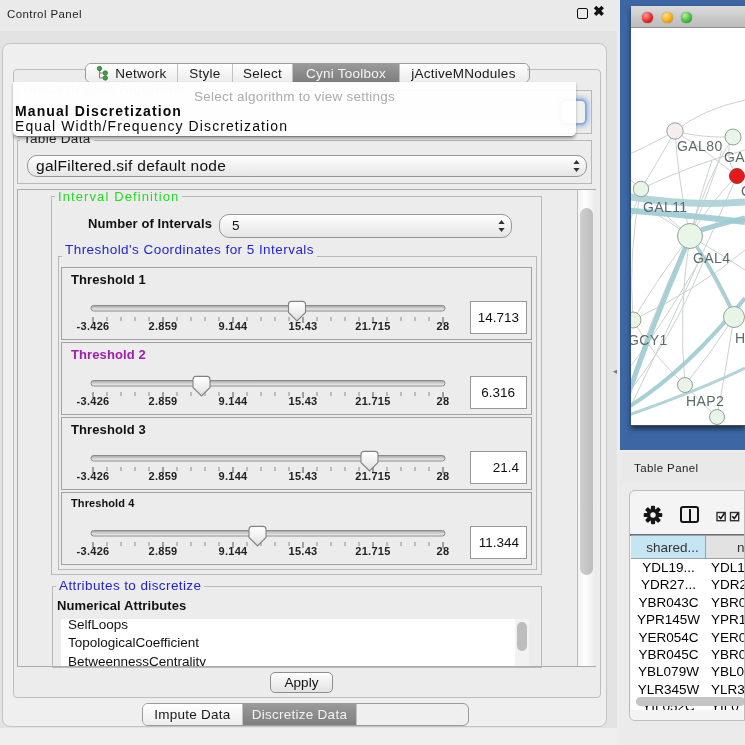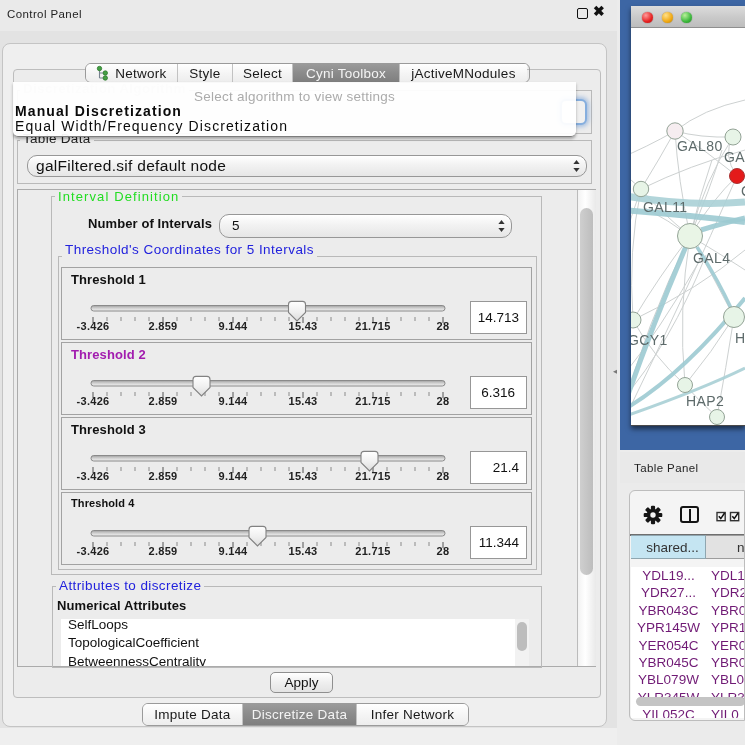--- a/index.html
+++ b/index.html
@@ -246,21 +246,20 @@
   <div class="abs" style="left:515px;top:619px;width:14px;height:47px;background:#f2f2f2;"></div>
   <div class="abs" style="left:517px;top:622px;width:10px;height:29px;background:#bdbdbd;border-radius:5px;"></div>
 
   <div class="abs" style="left:270px;top:672px;width:63px;height:21px;border:1px solid #8f8f8f;border-radius:5px;background:linear-gradient(#ffffff,#efefef 50%,#e3e3e3);box-sizing:border-box;text-align:center;font-size:13.5px;color:#111;line-height:19px;">Apply</div>
 
   <div class="abs" style="left:142px;top:703px;width:327px;height:23px;border:1px solid #9a9a9a;border-radius:6px;overflow:hidden;box-sizing:border-box;display:flex;">
     <div class="tabseg" style="width:99px;">Impute Data</div>
       <div class="tabdiv"></div>
     <div class="tabseg sel" style="width:113px;">Discretize Data</div>
       <div class="tabdiv"></div>
-    <div class="tabseg" style="width:111px;">Infer Network</div>
   </div>
 
   <div class="abs" style="left:85px;top:33px;width:445px;height:20px;border:1px solid #9a9a9a;border-radius:6px;overflow:hidden;box-sizing:border-box;display:flex;margin-top:30px;">
     <div class="tabseg" style="width:91px;">
       <svg width="13" height="16" viewBox="0 0 13 16" style="margin-right:6px;">
         <path d="M3.5 3.5 L3.5 13 M3.5 8 L9 8 M3.5 13 L9 13" stroke="#76828e" stroke-width="1.1" fill="none"></path>
         <circle cx="3.5" cy="3.5" r="2.2" fill="#45a045" stroke="#2c7a2c" stroke-width=".8"></circle>
         <circle cx="9.3" cy="8" r="2.2" fill="#45a045" stroke="#2c7a2c" stroke-width=".8"></circle>
         <circle cx="9.3" cy="13" r="2.2" fill="#45a045" stroke="#2c7a2c" stroke-width=".8"></circle>
       </svg>Network</div>
@@ -378,21 +377,21 @@
       <rect x="1" y="2.5" width="8.2" height="8.2" fill="none" stroke="#333" stroke-width="1.4"></rect>
       <path d="M2.8 6.2l2 2.4L8.6 3" stroke="#111" stroke-width="1.5" fill="none"></path>
       <rect x="14.5" y="2.5" width="8.2" height="8.2" fill="none" stroke="#333" stroke-width="1.4"></rect>
       <path d="M16.3 6.2l2 2.4L22.1 3" stroke="#111" stroke-width="1.5" fill="none"></path>
     </svg>
 
     <div class="abs" style="left:0;top:43px;width:116px;height:1.5px;background:#6f6f6f;"></div>
     <div class="abs" style="left:1px;top:44px;width:75px;height:24px;background:#c5e5f2;border:1px solid #8fa6b0;border-left:none;box-sizing:border-box;text-align:center;text-indent:9px;font-size:13.5px;color:#333;line-height:23px;">shared...</div>
     <div class="abs" style="left:76px;top:44px;width:40px;height:24px;background:#e2e2e2;border:1px solid #9d9d9d;border-left:none;box-sizing:border-box;font-size:13.5px;color:#333;line-height:23px;"><span style="padding-left:31px;">n</span></div>
 
-    <div class="abs" style="left:1px;top:76px;width:115px;height:151px;background:#fff;overflow:hidden;font-size:13.5px;color:#701a75;">
+    <div class="abs" style="left:1px;top:68px;width:115px;height:151px;background:#fff;overflow:hidden;font-size:13.5px;color:#000000;">
       <div class="abs" style="left:0;top:0px;width:75px;text-align:center;line-height:17.4px;">YDL19...</div>
         <div class="abs" style="left:80px;top:0px;width:40px;line-height:17.4px;">YDL1</div>
         <div class="abs" style="left:0;top:17px;width:75px;text-align:center;line-height:17.4px;">YDR27...</div>
         <div class="abs" style="left:80px;top:17px;width:40px;line-height:17.4px;">YDR2</div>
         <div class="abs" style="left:0;top:35px;width:75px;text-align:center;line-height:17.4px;">YBR043C</div>
         <div class="abs" style="left:80px;top:35px;width:40px;line-height:17.4px;">YBR0</div>
         <div class="abs" style="left:0;top:52px;width:75px;text-align:center;line-height:17.4px;">YPR145W</div>
         <div class="abs" style="left:80px;top:52px;width:40px;line-height:17.4px;">YPR1</div>
         <div class="abs" style="left:0;top:70px;width:75px;text-align:center;line-height:17.4px;">YER054C</div>
         <div class="abs" style="left:80px;top:70px;width:40px;line-height:17.4px;">YER0</div>

